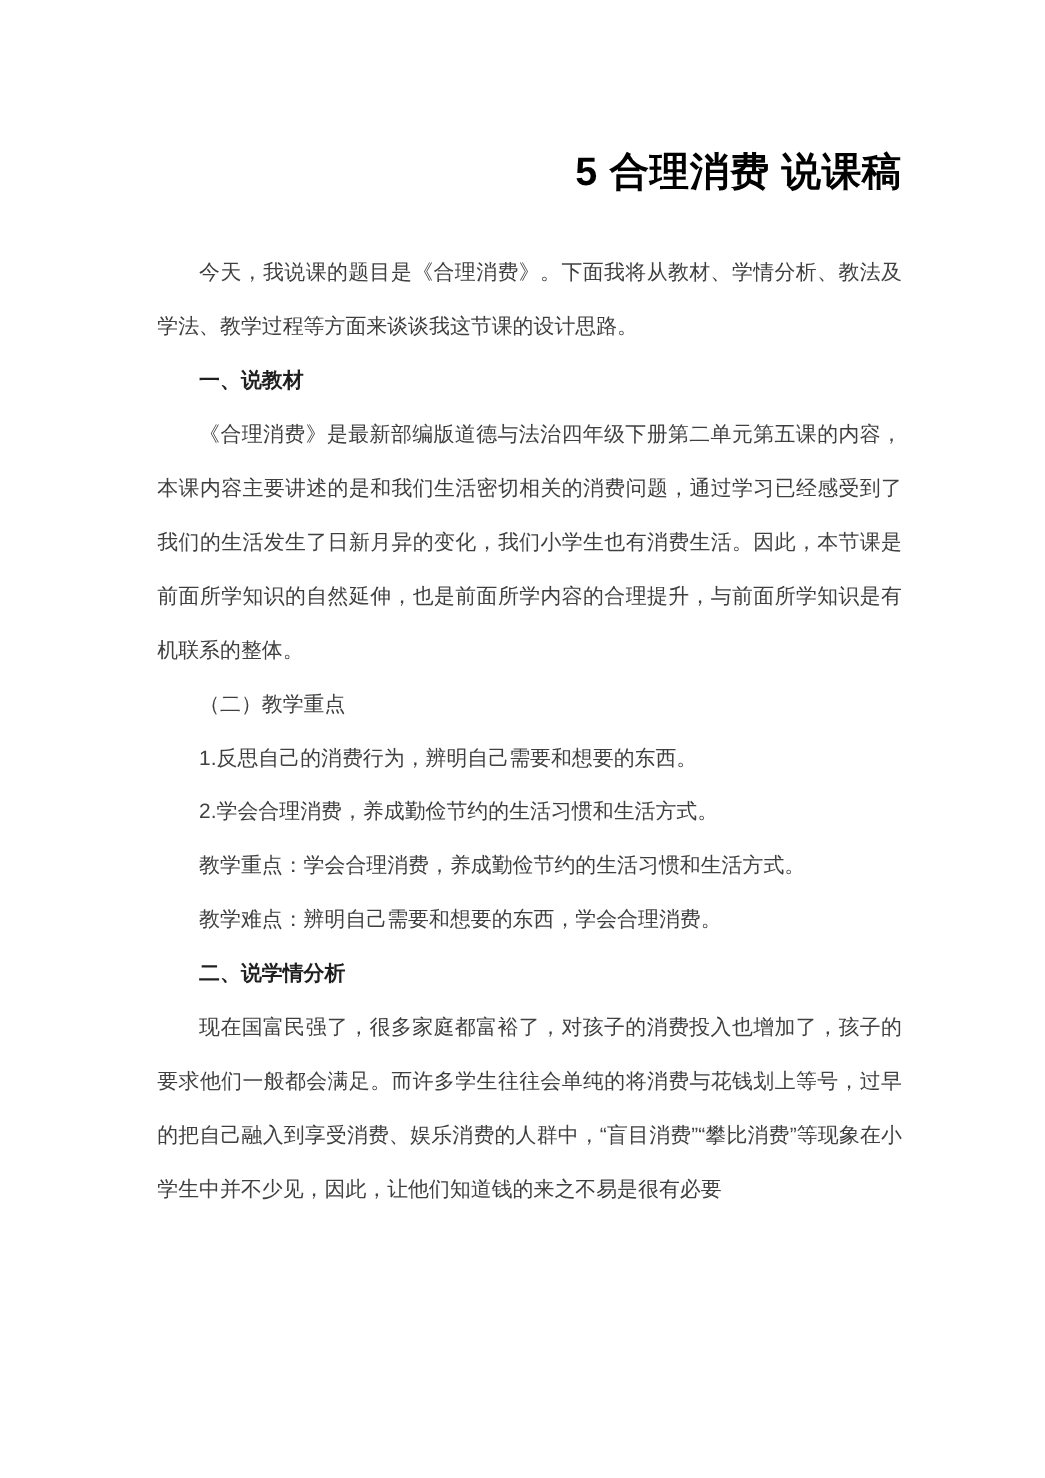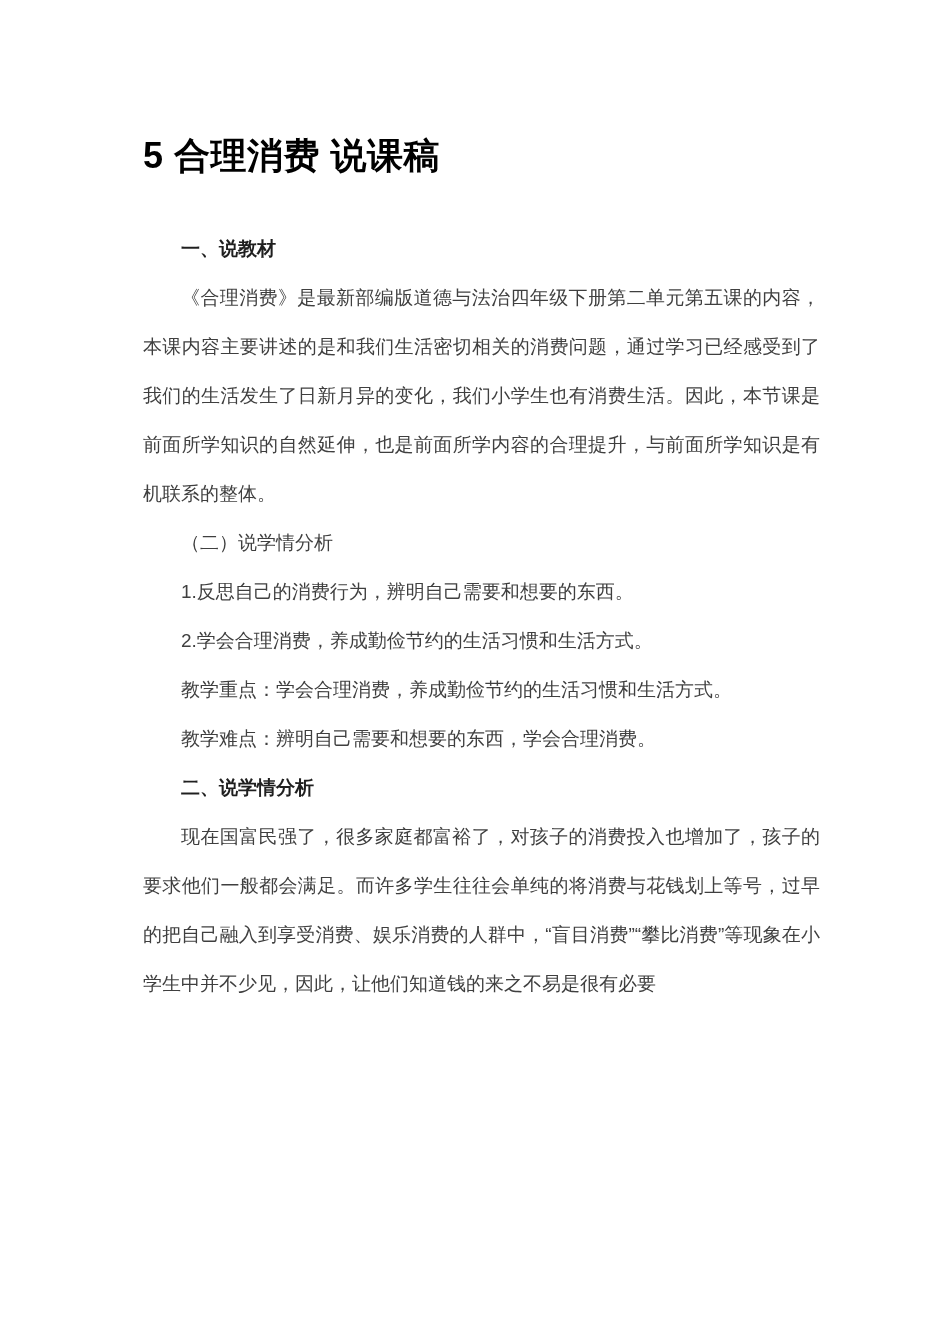--- a/index.html
+++ b/index.html
@@ -19,21 +19,21 @@
     height: 1344px;
     background: #ffffff;
     padding: 130px 130px 0 143px;
   }
   .doc-title {
     margin: 0;
     font-size: 36px;
     line-height: 52px;
     font-weight: 700;
     color: #000000;
-    text-align: left;
+    text-align: right;
     letter-spacing: 0.5px;
   }
   .doc-body {
     margin-top: 42px;
   }
   .para {
     margin: 0;
     font-size: 19px;
     line-height: 49px;
     color: #3f3f3f;
@@ -46,23 +46,24 @@
     color: #1f1f1f;
     font-family: Liberation Serif, serif;
   }
 </style>
 </head>
 <body>
 
 <div class="page">
   <h1 class="doc-title">5 合理消费 说课稿</h1>
   <div class="doc-body">
+      <p class="para">今天，我说课的题目是《合理消费》。下面我将从教材、学情分析、教法及学法、教学过程等方面来谈谈我这节课的设计思路。</p>
       <p class="para heading">一、说教材</p>
       <p class="para">《合理消费》是最新部编版道德与法治四年级下册第二单元第五课的内容，本课内容主要讲述的是和我们生活密切相关的消费问题，通过学习已经感受到了我们的生活发生了日新月异的变化，我们小学生也有消费生活。因此，本节课是前面所学知识的自然延伸，也是前面所学内容的合理提升，与前面所学知识是有机联系的整体。</p>
-      <p class="para">（二）说学情分析</p>
+      <p class="para">（二）教学重点</p>
       <p class="para">1.反思自己的消费行为，辨明自己需要和想要的东西。</p>
       <p class="para">2.学会合理消费，养成勤俭节约的生活习惯和生活方式。</p>
       <p class="para">教学重点：学会合理消费，养成勤俭节约的生活习惯和生活方式。</p>
       <p class="para">教学难点：辨明自己需要和想要的东西，学会合理消费。</p>
       <p class="para heading">二、说学情分析</p>
       <p class="para">现在国富民强了，很多家庭都富裕了，对孩子的消费投入也增加了，孩子的要求他们一般都会满足。而许多学生往往会单纯的将消费与花钱划上等号，过早的把自己融入到享受消费、娱乐消费的人群中，“盲目消费”“攀比消费”等现象在小学生中并不少见，因此，让他们知道钱的来之不易是很有必要</p>
     </div>
 </div>
 
 </body></html>

